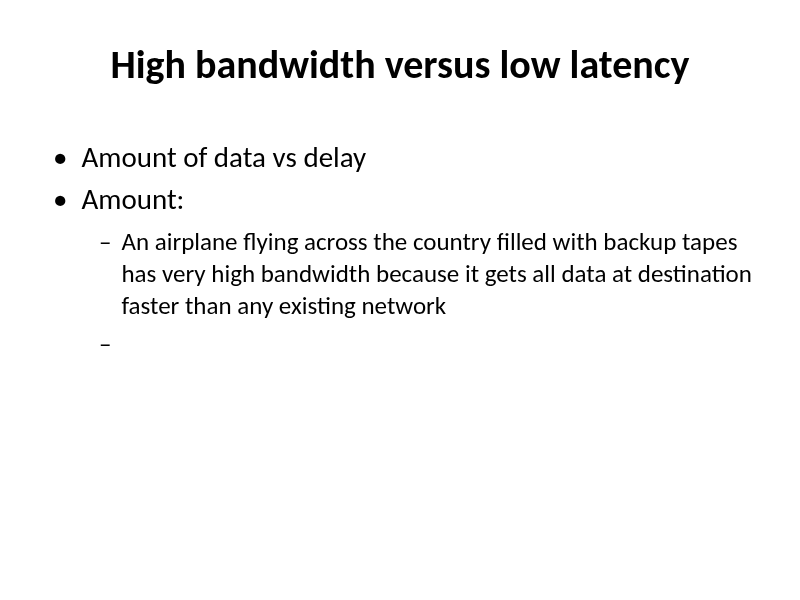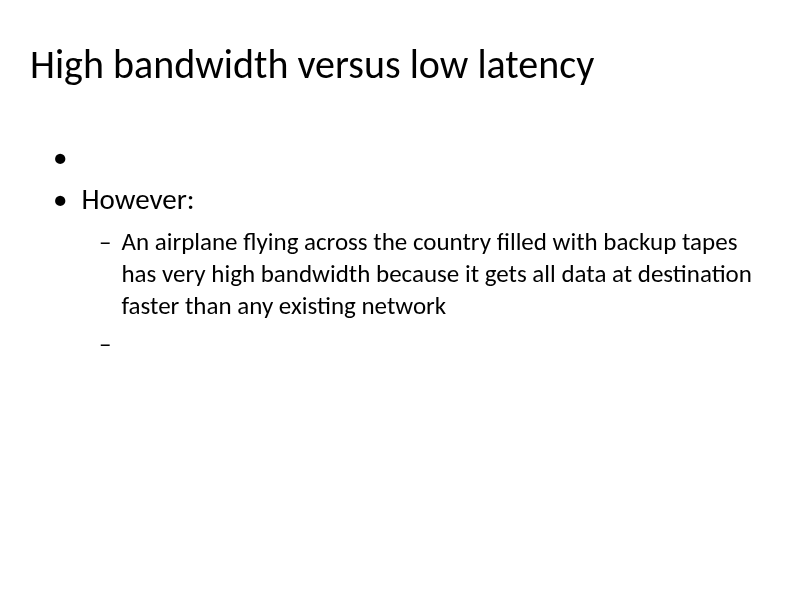--- a/index.html
+++ b/index.html
@@ -10,22 +10,22 @@
     body {
       width: 800px;
       height: 600px;
       background: #ffffff;
       font-family: Calibri, Arial, sans-serif;
       color: #000000;
       padding: 30px 30px 30px 30px;
     }
     .title {
       font-size: 40px;
-      font-weight: normal;
-      text-align: left;
+      font-weight: bold;
+      text-align: center;
       margin-top: 10px;
       margin-bottom: 50px;
       letter-spacing: 0px;
     }
     .content {
       padding-left: 15px;
     }
     .level1 {
       list-style: none;
       margin-bottom: 8px;
@@ -60,24 +60,25 @@
   </style>
 </head>
 <body>
 
 <h1 class="title">High bandwidth versus low latency</h1>
 
 <div class="content">
   <ul class="level1">
     <li class="level1-item">
       <span class="level1-bullet">•</span>
+      <span>Amount of data vs delay</span>
     </li>
     <li class="level1-item">
       <span class="level1-bullet">•</span>
-      <span>However:</span>
+      <span>Amount:</span>
     </li>
   </ul>
   <ul class="level2">
     <li class="level2-item">
       <span class="level2-bullet">–</span>
       <span>An airplane flying across the country filled with backup tapes has very high bandwidth because it gets all data at destination faster than any existing network</span>
     </li>
     <li class="level2-item">
       <span class="level2-bullet">–</span>
     </li>

